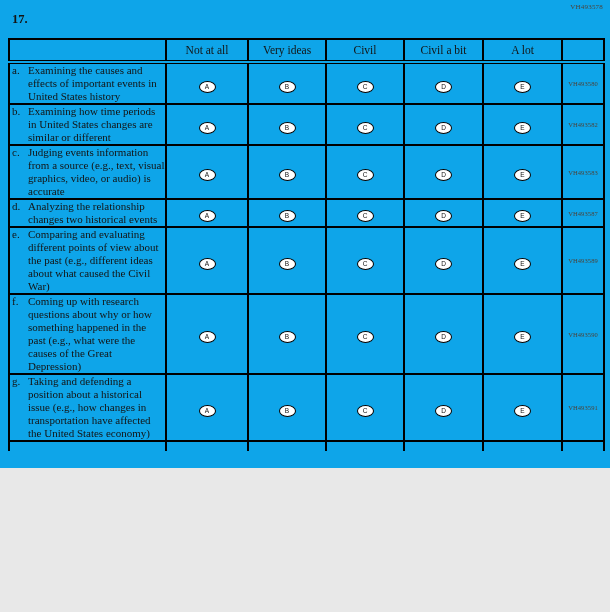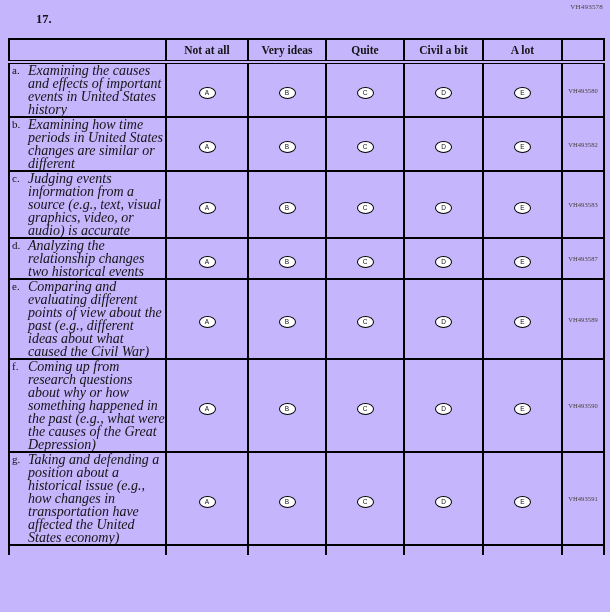--- a/index.html
+++ b/index.html
@@ -1,37 +1,36 @@
 <!DOCTYPE html>
 <html><head>
 <meta charset="utf-8">
 <style>
   html, body { margin: 0; padding: 0; background: #e8e8e8; }
   .page {
     position: relative;
     width: 610px;
-    height: 612px;
-    background: #c4b5fd;
+    height: 468px;
+    background: #0ea5e9;
     overflow: hidden;
     font-family: "Liberation Serif", serif;
     color: #141414;
     box-sizing: border-box;
   }
   .top-code {
     position: absolute;
     top: 3px;
     right: 7px;
     font-size: 7px;
     letter-spacing: 0.2px;
     color: #4c443c;
   }
   .question {
     display: flex;
     padding: 12px 16px 0 12px;
-    margin-left: 24px;
   }
   .qnum {
     font-weight: bold;
     font-size: 12.5px;
     width: 21px;
     flex: 0 0 21px;
     line-height: 15px;
   }
   .qtext {
     width: 472px;
@@ -45,40 +44,39 @@
     width: 595px;
   }
   table.survey th, table.survey td {
     border: 2px solid #000;
     box-sizing: border-box;
     padding: 0;
   }
   table.survey thead th {
     border-bottom: 4px double #000;
     font-size: 11.5px;
-    font-weight: bold;
+    font-weight: normal;
     height: 23px;
     vertical-align: middle;
   }
   td.label-cell {
     vertical-align: top;
     padding: 3px 2px 3px 3px;
   }
   .label-inner { display: flex; }
   .item-letter {
     flex: 0 0 16px;
     font-size: 11px;
     line-height: 13px;
     padding-left: 2px;
   }
   .item-text {
     flex: 1;
-    font-size: 14px;
+    font-size: 11px;
     line-height: 13px;
-    font-style: italic;
   }
   td.opt-cell {
     text-align: center;
     vertical-align: middle;
   }
   .bubble {
     display: inline-block;
     width: 15px;
     height: 10px;
     border: 1px solid #000;
@@ -120,21 +118,21 @@
       <col style="width:78px">
       <col style="width:79px">
       <col style="width:79px">
       <col style="width:42px">
     </colgroup>
     <thead>
       <tr>
           <th></th>
           <th>Not at all</th>
           <th>Very ideas</th>
-          <th>Quite</th>
+          <th>Civil</th>
           <th>Civil a bit</th>
           <th>A lot</th>
           <th></th>
         </tr>
     </thead>
     <tbody>
         <tr>
           <td class="label-cell">
             <div class="label-inner">
               <span class="item-letter">a.</span>
@@ -201,21 +199,21 @@
           <td class="opt-cell"><span class="bubble">B</span></td>
           <td class="opt-cell"><span class="bubble">C</span></td>
           <td class="opt-cell"><span class="bubble">D</span></td>
           <td class="opt-cell"><span class="bubble">E</span></td>
           <td class="code-cell">VH493589</td>
         </tr>
         <tr>
           <td class="label-cell">
             <div class="label-inner">
               <span class="item-letter">f.</span>
-              <span class="item-text">Coming up from research questions about why or how something happened in the past (e.g., what were the causes of the Great Depression)</span>
+              <span class="item-text">Coming up with research questions about why or how something happened in the past (e.g., what were the causes of the Great Depression)</span>
             </div>
           </td>
           <td class="opt-cell"><span class="bubble">A</span></td>
           <td class="opt-cell"><span class="bubble">B</span></td>
           <td class="opt-cell"><span class="bubble">C</span></td>
           <td class="opt-cell"><span class="bubble">D</span></td>
           <td class="opt-cell"><span class="bubble">E</span></td>
           <td class="code-cell">VH493590</td>
         </tr>
         <tr>

